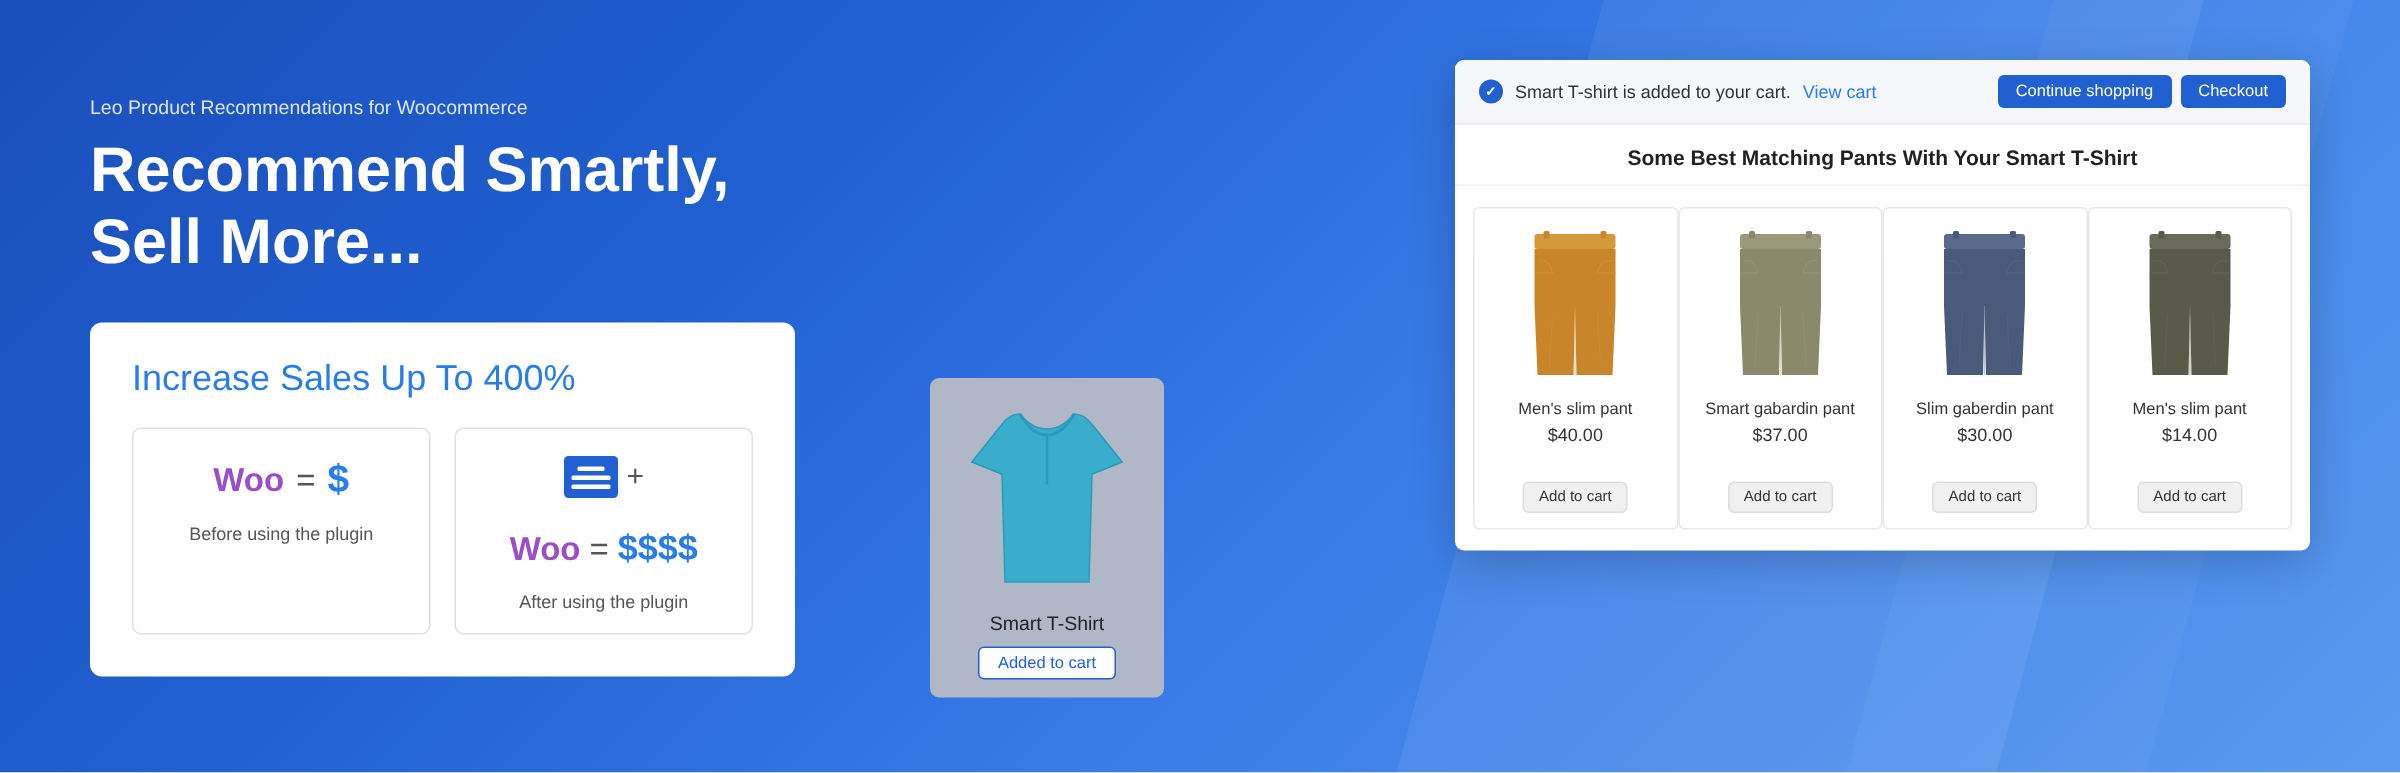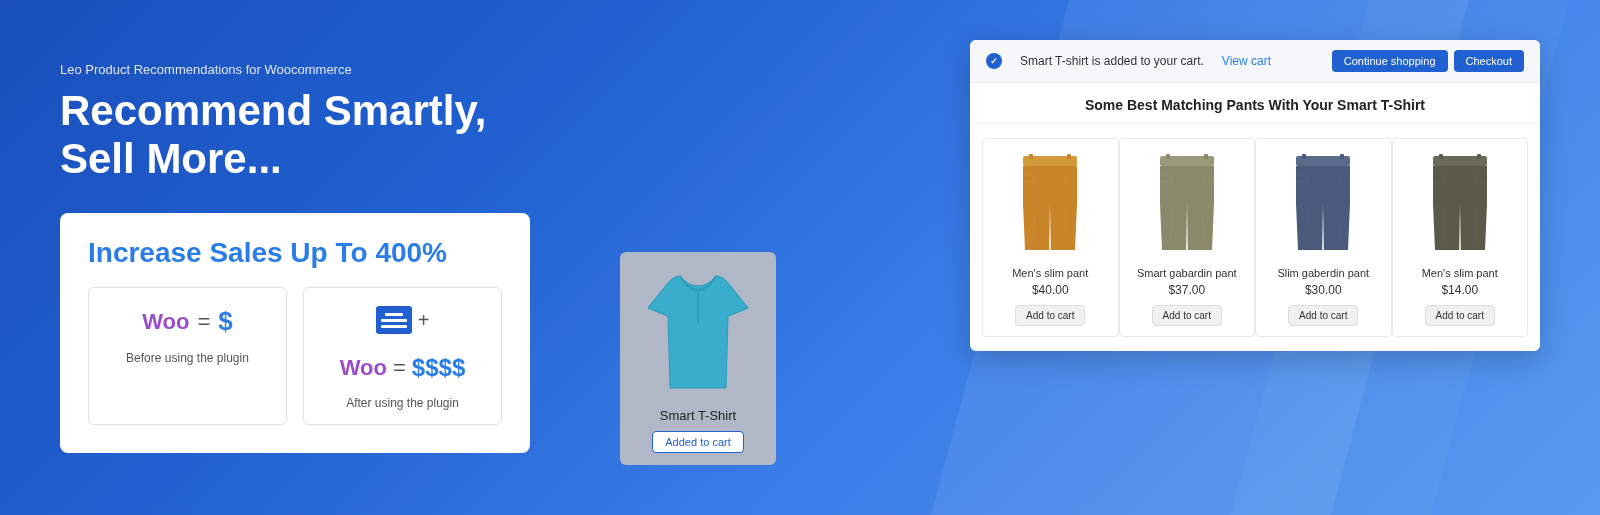--- a/index.html
+++ b/index.html
@@ -64,22 +64,22 @@
     
     .sales-card {
       background: white;
       border-radius: 8px;
       padding: 24px 28px 28px;
       width: 470px;
     }
 
     .card-title {
       color: #2a7de8;
-      font-size: 28px;
-      font-weight: 700;
+      font-size: 24px;
+      font-weight: 400;
       margin-bottom: 18px;
     }
 
     .card-comparisons {
       display: flex;
       gap: 16px;
     }
 
     .comparison-box {
       flex: 1;
@@ -235,21 +235,21 @@
       align-items: center;
       justify-content: space-between;
       border-bottom: 1px solid #e8e8e8;
     }
 
     .popup-cart-msg {
       font-size: 12px;
       color: #333;
       display: flex;
       align-items: center;
-      gap: 18px;
+      gap: 8px;
     }
 
     .check-circle {
       width: 16px;
       height: 16px;
       background: #2060d0;
       border-radius: 50%;
       display: flex;
       align-items: center;
       justify-content: center;
@@ -331,21 +331,21 @@
       font-size: 11px;
       color: #333;
       text-align: center;
       margin-bottom: 4px;
       font-weight: 500;
     }
 
     .product-price {
       font-size: 12px;
       color: #333;
-      margin-bottom: 8px;
+      margin-bottom: 24px;
     }
 
     .add-to-cart-btn {
       background: #f0f0f0;
       border: 1px solid #ddd;
       border-radius: 4px;
       padding: 4px 10px;
       font-size: 10px;
       color: #333;
       cursor: pointer;

